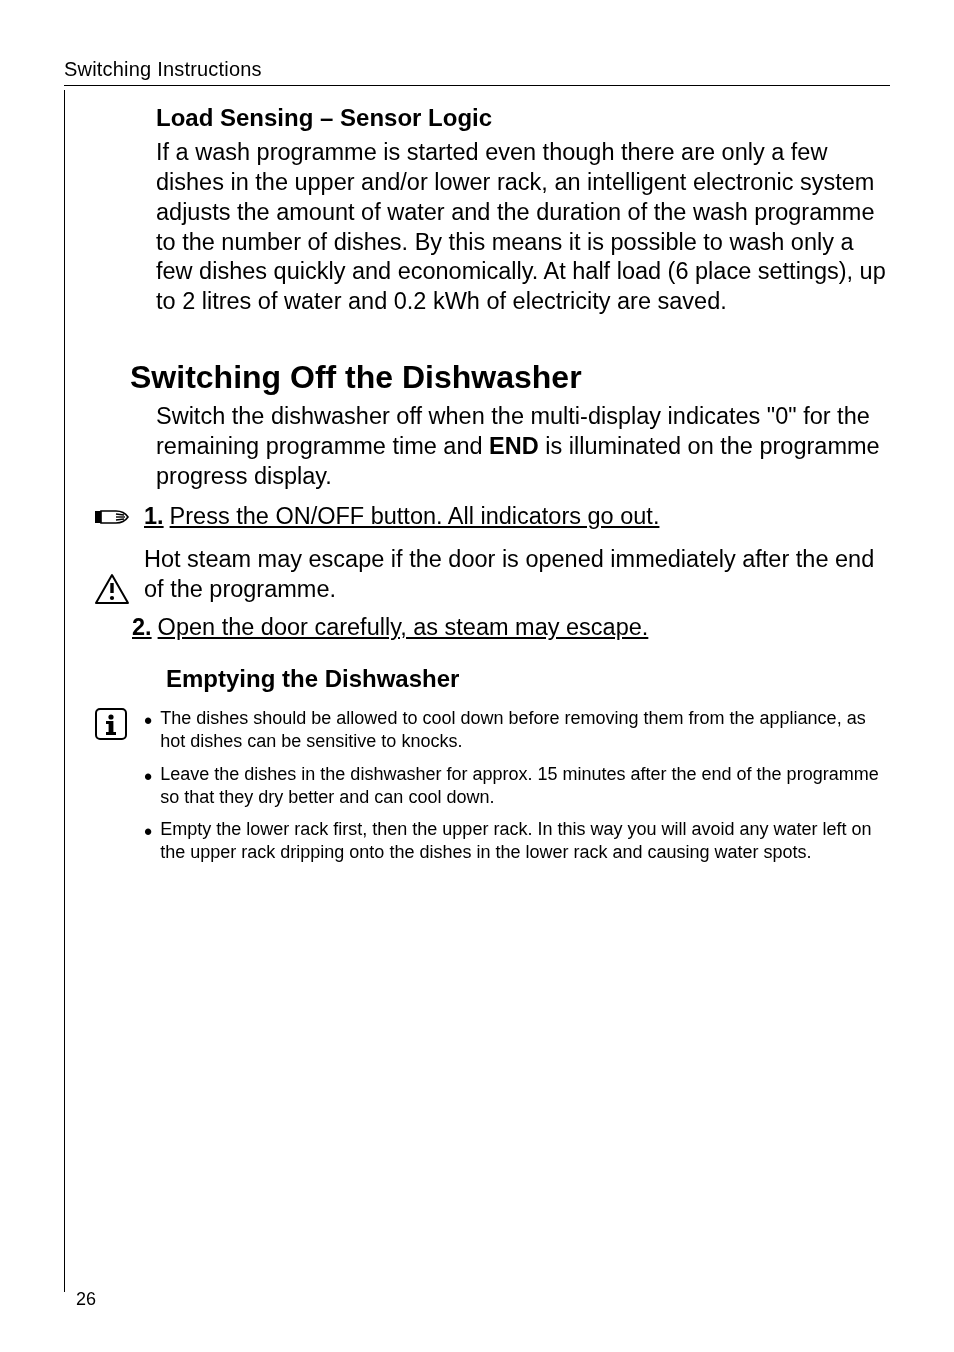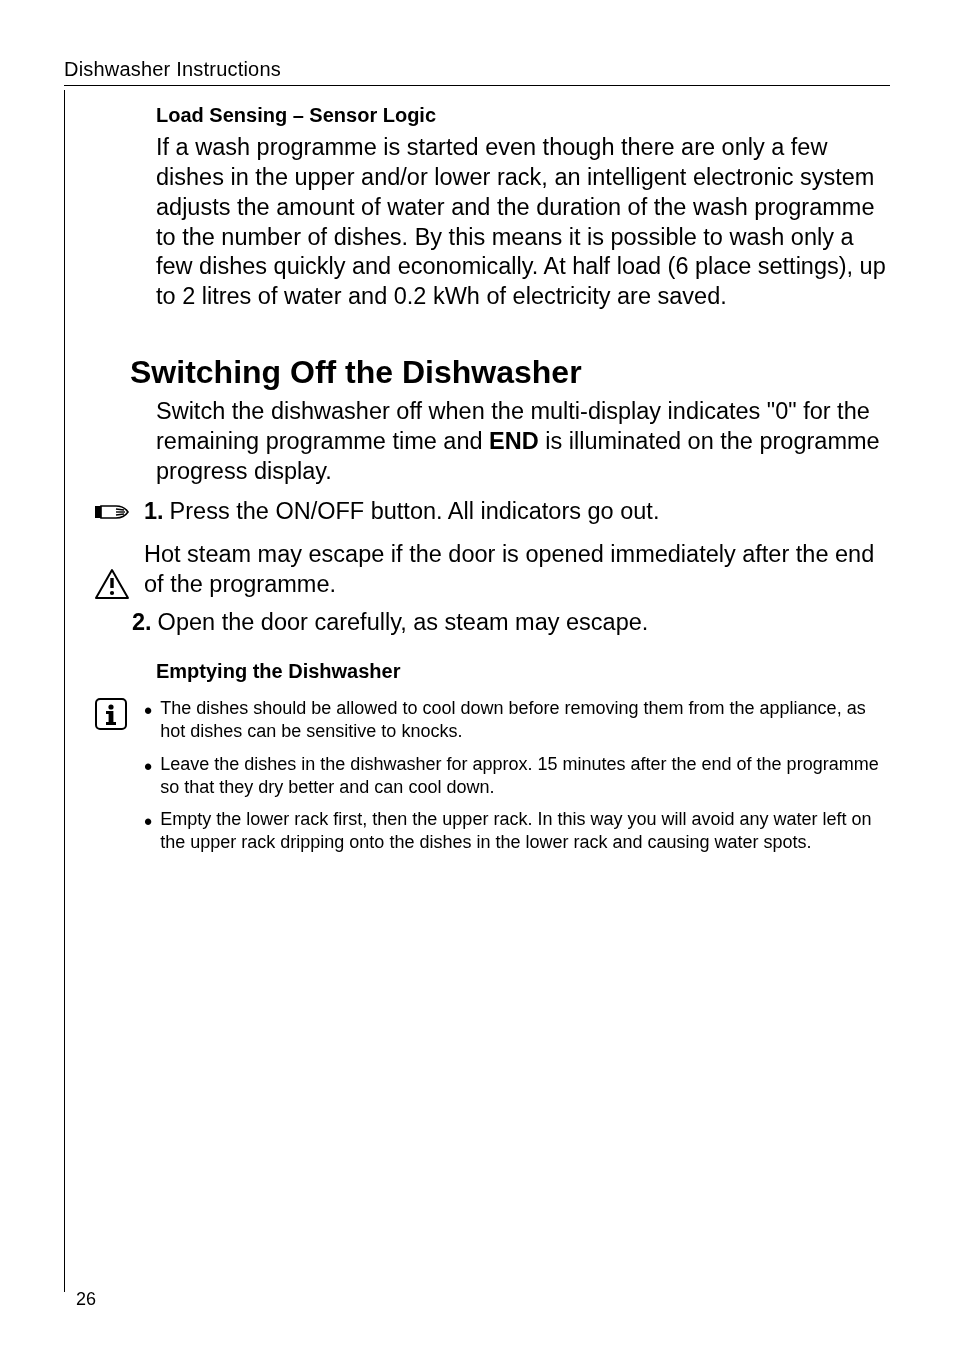--- a/index.html
+++ b/index.html
@@ -2,45 +2,45 @@
 <html><head>
 <meta charset="utf-8">
 <style>
   * { margin: 0; padding: 0; box-sizing: border-box; }
   html, body { width: 954px; height: 1352px; background: #fff; font-family: Georgia, 'Times New Roman', serif; color: #000; }
   .page { width: 954px; height: 1352px; position: relative; padding: 58px 64px 40px 64px; }
   .header-line { border-bottom: 1px solid #000; padding-bottom: 4px; margin-bottom: 18px; }
   .running-head { font-size: 20px; font-family: Arial, Helvetica, sans-serif; letter-spacing: 0.2px; }
   .content-border { position: absolute; left: 64px; top: 90px; bottom: 60px; border-left: 1px solid #000; }
   .content { margin-left: 92px; }
-  .h-sub { font-family: Arial, Helvetica, sans-serif; font-weight: 700; font-size: 20px; margin-top: 12px; margin-bottom: 6px; }
+  .h-sub { font-family: Arial, Helvetica, sans-serif; font-weight: 700; font-size: 24px; margin-top: 12px; margin-bottom: 6px; }
   .h-main { font-family: Arial, Helvetica, sans-serif; font-weight: 700; font-size: 32px; margin-top: 42px; margin-bottom: 6px; margin-left: -26px; }
   .body-text { font-size: 23.5px; line-height: 1.27; font-family: Arial, Helvetica, sans-serif; }
   .para { margin-bottom: 0; }
-  .step-row { display: flex; align-items: flex-end; margin-top: 10px; }
+  .step-row { display: flex; align-items: flex-end; margin-top: 10px; text-decoration: underline; }
   .step-icon { width: 50px; flex: 0 0 50px; margin-left: -62px; text-align: left; font-size: 22px; }
   .step-num { font-family: Arial, Helvetica, sans-serif; font-weight: 700; font-size: 23.5px; margin-right: 6px; }
   .warn-row { display: flex; align-items: flex-end; margin-top: 14px; }
   .warn-icon { width: 50px; flex: 0 0 50px; margin-left: -62px; }
   .info-row { display: flex; align-items: flex-start; margin-top: 14px; }
   .info-icon { width: 50px; flex: 0 0 50px; margin-left: -62px; }
   .bullets { margin-top: 0; }
   .bullet-item { display: flex; align-items: flex-start; margin-top: 10px; }
   .bullet-dot { font-size: 23.5px; margin-right: 8px; line-height: 1.27; font-family: Arial, Helvetica, sans-serif; }
   .bullet-text { font-size: 18px; line-height: 1.27; font-family: Arial, Helvetica, sans-serif; }
   .bold { font-weight: 700; }
   .page-num { position: absolute; left: 76px; bottom: 42px; font-size: 18px; font-family: Liberation Sans, sans-serif; }
   svg.icon-svg { vertical-align: top; }
 </style>
 </head>
 <body>
 
 <div class="page">
   <div class="header-line">
-    <div class="running-head">Dishwasher Instructions</div>
+    <div class="running-head">Switching Instructions</div>
   </div>
 
   <div class="content-border"></div>
 
   <div class="content">
 
     <div class="h-sub">Load Sensing – Sensor Logic</div>
     <div class="body-text para">If a wash programme is started even though there are only a few dishes in the upper and/or lower rack, an intelligent electronic system adjusts the amount of water and the duration of the wash programme to the number of dishes. By this means it is possible to wash only a few dishes quickly and economically. At half load (6 place settings), up to 2 litres of water and 0.2 kWh of electricity are saved.</div>
 
     <div class="h-main">Switching Off the Dishwasher</div>
@@ -74,21 +74,21 @@
       <div class="body-text">Hot steam may escape if the door is opened immediately after the end of the programme.</div>
     </div>
 
     <div class="step-row" style="margin-top:8px;">
       <div class="step-icon"></div>
       <div class="body-text" style="margin-left:-12px;">
         <span class="step-num">2.</span><span>Open the door carefully, as steam may escape.</span>
       </div>
     </div>
 
-    <div class="h-sub" style="margin-top:22px;">Emptying the Dishwasher</div>
+    <div class="h-sub" style="margin-top:22px;margin-left:10px;">Emptying the Dishwasher</div>
 
     <div class="info-row">
       <div class="info-icon">
         <svg class="icon-svg" width="34" height="34" viewBox="0 0 34 34">
           <rect x="2" y="2" width="30" height="30" rx="4" fill="none" stroke="#000" stroke-width="2"></rect>
           <circle cx="17" cy="10" r="2.6" fill="#000"></circle>
           <rect x="14.6" y="14" width="4.8" height="13" fill="#000"></rect>
           <rect x="12" y="25" width="10" height="3" fill="#000"></rect>
           <rect x="12" y="14" width="6" height="3" fill="#000"></rect>
         </svg>

